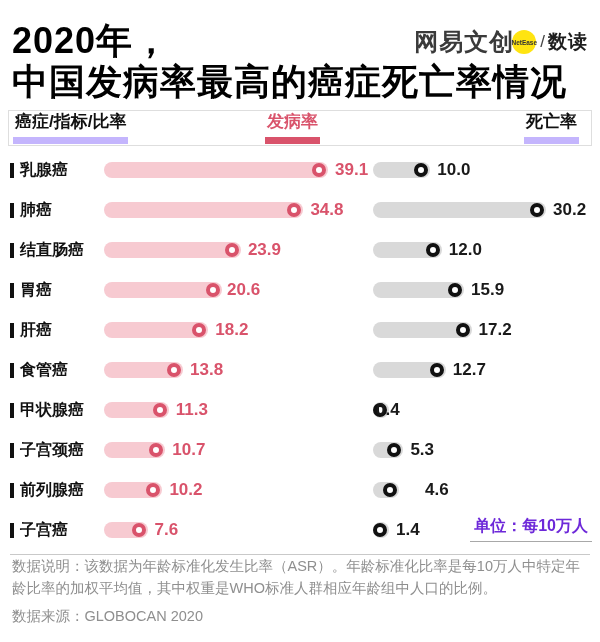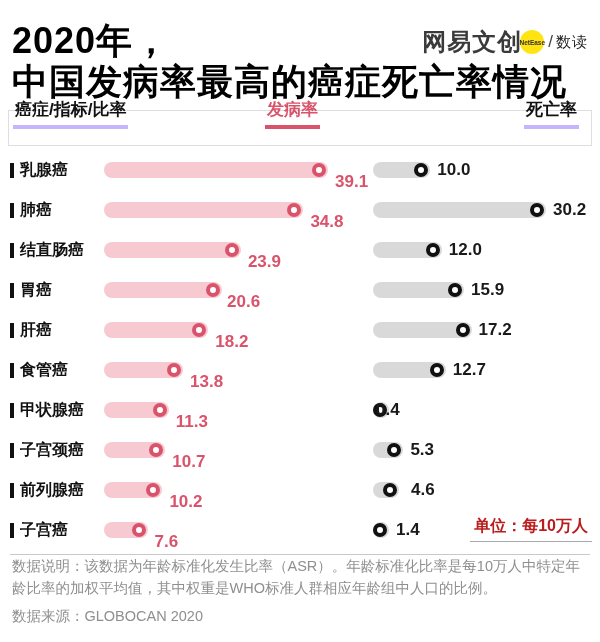--- a/index.html
+++ b/index.html
@@ -8,49 +8,49 @@
 
   
   .title { margin:20px 12px 0; font-size:36px; line-height:41px; font-weight:900;
            letter-spacing:1px; color:#000; }
   .logo { position:absolute; top:26px; right:12px; display:flex; align-items:center; }
   .logo .brand { font-size:24px; font-weight:800; color:#3a3a3a; letter-spacing:1px; }
   .logo .badge { width:24px; height:24px; border-radius:50%; background:var(--logo-yellow,#ffe411);
                  display:flex; align-items:center; justify-content:center;
                  font-size:6.5px; font-weight:700; color:#333; margin-left:-2px; flex:0 0 auto; }
   .logo .sep { font-size:17px; font-weight:400; color:#444; margin:0 3px 0 4px; }
-  .logo .product { font-size:15px; font-weight:400; color:#1d1d1d; letter-spacing:1px; }
+  .logo .product { font-size:19px; font-weight:700; color:#1d1d1d; letter-spacing:1px; }
 
   
   .thead { position:relative; margin:8px 8px 0; height:36px; border:1px solid #dedede; }
-  .thead .col { position:absolute; bottom:16px; font-size:17px; font-weight:700;
-                padding:5px 2px 4px; border-bottom:4px solid #c4b5fd; white-space:nowrap; }
+  .thead .col { position:absolute; bottom:1px; font-size:17px; font-weight:700;
+                padding:5px 2px 4px; border-bottom:7px solid #c4b5fd; white-space:nowrap; }
   .col-cat { left:4px; color:#111; }
   .col-inc { left:256px; color:var(--inc-accent,#d9536b); border-bottom-color:var(--inc-accent,#d9536b) !important; }
   .col-mor { right:12px; color:#111; }
 
   
   .rows { position:relative; margin-top:4px; height:400px; }
   .row { position:relative; height:40px; }
   .row-label { position:absolute; left:10px; top:0; height:40px; display:flex; align-items:center; }
   .tick { width:4px; height:15px; background:#111; margin-right:6px; flex:0 0 auto; }
   .lbl-text { font-size:16px; font-weight:700; color:#111; white-space:nowrap; }
   .bar { position:absolute; top:12px; height:16px; border-radius:8px; }
   .bar.inc { background:var(--inc-bar,#f7cad1); }
   .bar.mor { background:var(--mor-bar,#d9d9d9); }
   .ring { position:absolute; top:1px; right:2px; width:14px; height:14px; border-radius:50%;
           background:#fff; }
   .bar.inc .ring { border:4px solid var(--inc-accent,#d9536b); }
   .bar.mor .ring { border:4px solid var(--mor-accent,#111111); }
   .val { position:absolute; top:10px; font-size:17px; font-weight:600; white-space:nowrap; }
-  .val.inc { color:var(--inc-accent,#d9536b);margin-top:12px; }
+  .val.inc { color:var(--inc-accent,#d9536b); }
   .val.mor { color:#1a1a1a; }
 
   .unit-note { position:absolute; top:366px; right:8px; font-size:16px; font-weight:700;
-               color:#b91c1c; padding:0 4px 4px; border-bottom:1px solid #a8a8a8; white-space:nowrap; }
+               color:#6d28d9; padding:0 4px 4px; border-bottom:1px solid #a8a8a8; white-space:nowrap; }
 
   
   .divider { margin:4px 10px 0; border-top:1px solid #c9c9c9; }
   .footnote { margin:0 12px 0; font-size:14.5px; line-height:22px; color:#8f8f8f; }
   .source { margin:8px 12px 0; font-size:14.5px; color:#8f8f8f; }
 </style>
 </head>
 <body>
 
 <header>
@@ -191,21 +191,21 @@
         <span class="tick"></span>
         <span class="lbl-text">前列腺癌</span>
       </div>
       <div class="bar inc" style="left: 104px; width: 58.4px;">
         <span class="ring"></span>
       </div>
       <span class="val inc" style="left: 169.4px;">10.2</span>
       <div class="bar mor" style="left: 373px; width: 26.4px;">
         <span class="ring"></span>
       </div>
-      <span class="val mor" style="left: 411px;">4.6</span>
+      <span class="val mor" style="left: 425px;">4.6</span>
     </div>
     <div class="row">
       <div class="row-label">
         <span class="tick"></span>
         <span class="lbl-text">子宫癌</span>
       </div>
       <div class="bar inc" style="left: 104px; width: 43.5px;">
         <span class="ring"></span>
       </div>
       <span class="val inc" style="left: 154.5px;">7.6</span>

